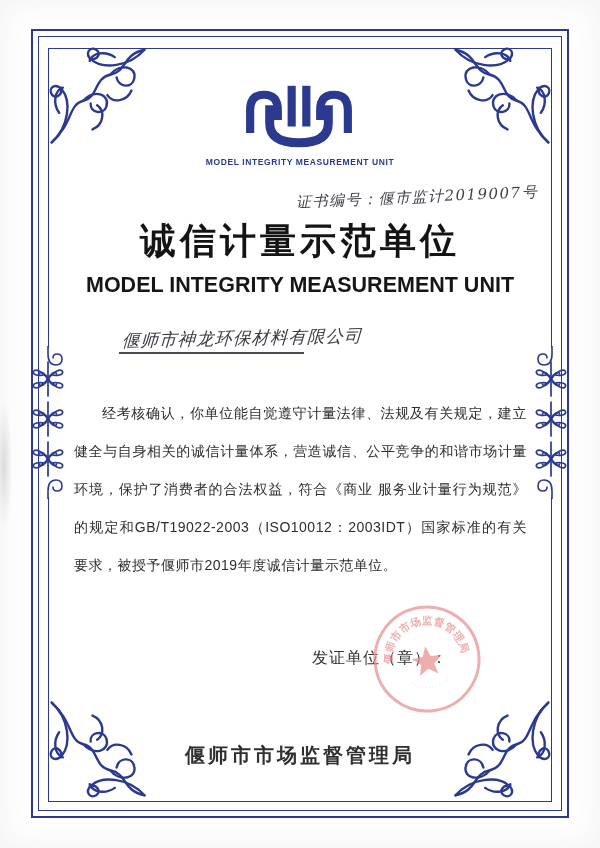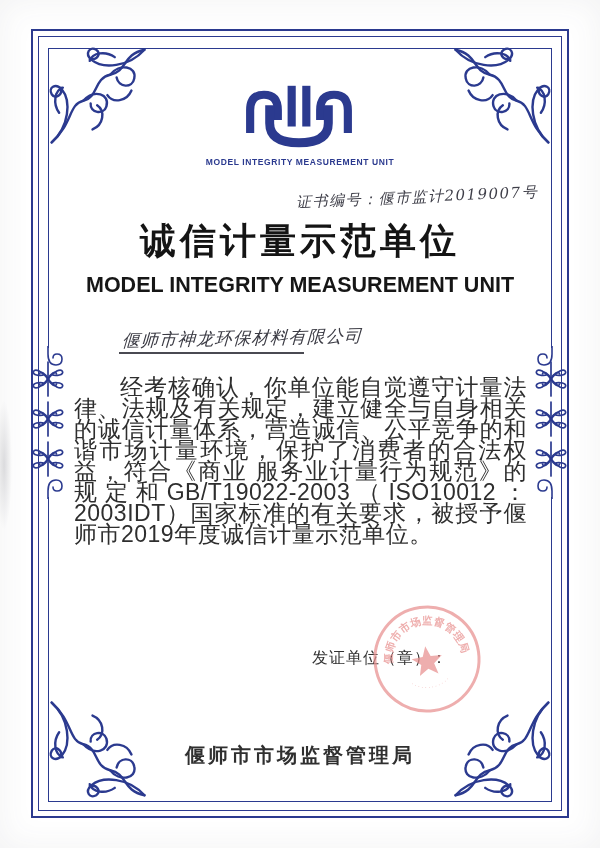--- a/index.html
+++ b/index.html
@@ -21,22 +21,22 @@
       font-family:"DejaVu Serif","Liberation Serif",serif;font-style:italic;}
   .title-zh{position:absolute;left:0;right:0;top:217px;text-align:center;
       font-family:"Liberation Serif","DejaVu Serif",serif;font-weight:700;
       font-size:36px;letter-spacing:4px;color:#141414;}
   .title-en{position:absolute;left:0;right:0;top:273px;text-align:center;
       font-weight:700;font-size:21.5px;color:#161616;}
   .company{position:absolute;left:122px;top:326px;font-size:17.5px;color:#3b3b44;
       transform:rotate(-1.2deg) skewX(-4deg);letter-spacing:1px;
       font-family:"DejaVu Serif","Liberation Serif",serif;font-style:italic;}
   .company-line{position:absolute;left:119px;top:352px;width:185px;height:1.5px;background:#4a4a52;}
-  .body-par{position:absolute;left:74px;top:377px;width:453px;font-size:23px;
-      line-height:21px;letter-spacing:.5px;color:#2e2e2e;font-weight:500;
+  .body-par{position:absolute;left:74px;top:394px;width:453px;font-size:14px;
+      line-height:38px;letter-spacing:.5px;color:#2e2e2e;font-weight:500;
       text-align:justify;text-indent:2em;}
   .issuer-label{position:absolute;left:312px;top:648px;font-size:16px;font-weight:400;
       letter-spacing:1px;color:#333;}
   .seal{position:absolute;left:372px;top:604px;width:110px;height:110px;opacity:.72;
       transform:rotate(-8deg);}
   .issuer-org{position:absolute;left:0;right:0;top:742px;text-align:center;
       font-size:20px;font-weight:700;letter-spacing:3px;color:#2f2f2f;}
   .smudge{position:absolute;left:-4px;top:400px;width:16px;height:130px;
       background:radial-gradient(closest-side,rgba(110,110,118,.22),rgba(110,110,118,0));}
   svg{display:block;}

